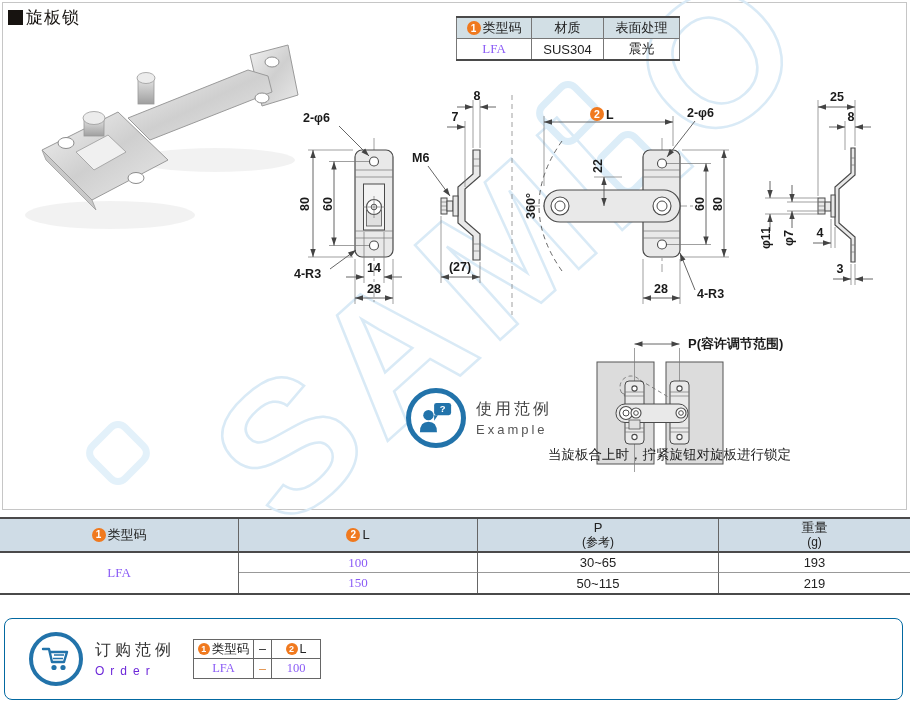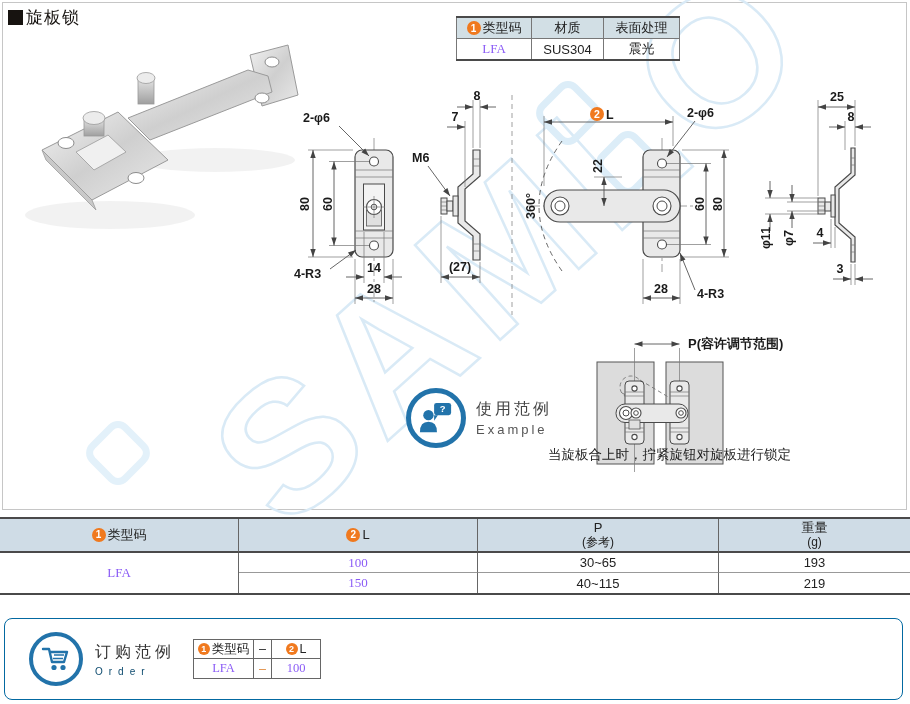--- a/index.html
+++ b/index.html
@@ -57,21 +57,21 @@
   .main-table .r1 { border-bottom:1px solid #999; }
   .main-table .span2 { grid-row:2/4; }
 
   
   .order-box { position:absolute; left:4px; top:618px; width:897px; height:80px;
                border:1px solid #0369a1; border-radius:8px; display:flex; align-items:center; }
   .cart-wrap { width:46px; height:46px; border:4px solid #2273aa; border-radius:50%;
                margin-left:24px; display:flex; align-items:center; justify-content:center; background:#fff; }
   .order-txt { margin-left:12px; }
   .ot1 { font-size:16px; color:#333; letter-spacing:4px; }
-  .ot2 { font-size:10px; color:#0c4a6e; letter-spacing:6px; margin-top:3px; }
+  .ot2 { font-size:12px; color:#6d28d9; letter-spacing:6px; margin-top:3px; }
   .order-table { display:grid; grid-template-columns:60px 18px 48px; grid-template-rows:19px 19px;
                  border:1px solid #666; margin-left:18px; font-size:12.5px; background:#fff; }
   .order-table .c { display:flex; align-items:center; justify-content:center; border-right:1px solid #666; }
   .order-table .c.last { border-right:none; }
   .order-table .hd { border-bottom:1px solid #666; }
   .odash { color:#e08b3f; }
 </style>
 </head>
 <body>
 
@@ -320,21 +320,21 @@
     </div>
     <div class="c hd last">
       <span>重量</span>
       <span style="font-size:12px;">(g)</span>
     </div>
     <div class="c span2 blue">LFA</div>
     <div class="c r1 blue">100</div>
     <div class="c r1">30~65</div>
     <div class="c r1 last">193</div>
     <div class="c blue">150</div>
-    <div class="c">40~115</div>
+    <div class="c">50~115</div>
     <div class="c last">219</div>
   </div>
 
   <div class="order-box">
     <div class="cart-wrap">
       <svg width="30" height="30" viewBox="0 0 30 30">
         <path d="M2,5 H8 L11,18 H23 L26,8 H10" fill="none" stroke="#2273aa" stroke-width="2.4" stroke-linecap="round" stroke-linejoin="round"></path>
         <path d="M13,11 H23 M12,14.5 H22" stroke="#2273aa" stroke-width="1.6"></path>
         <circle cx="13" cy="23.5" r="2.6" fill="#2273aa"></circle>
         <circle cx="22" cy="23.5" r="2.6" fill="#2273aa"></circle>

